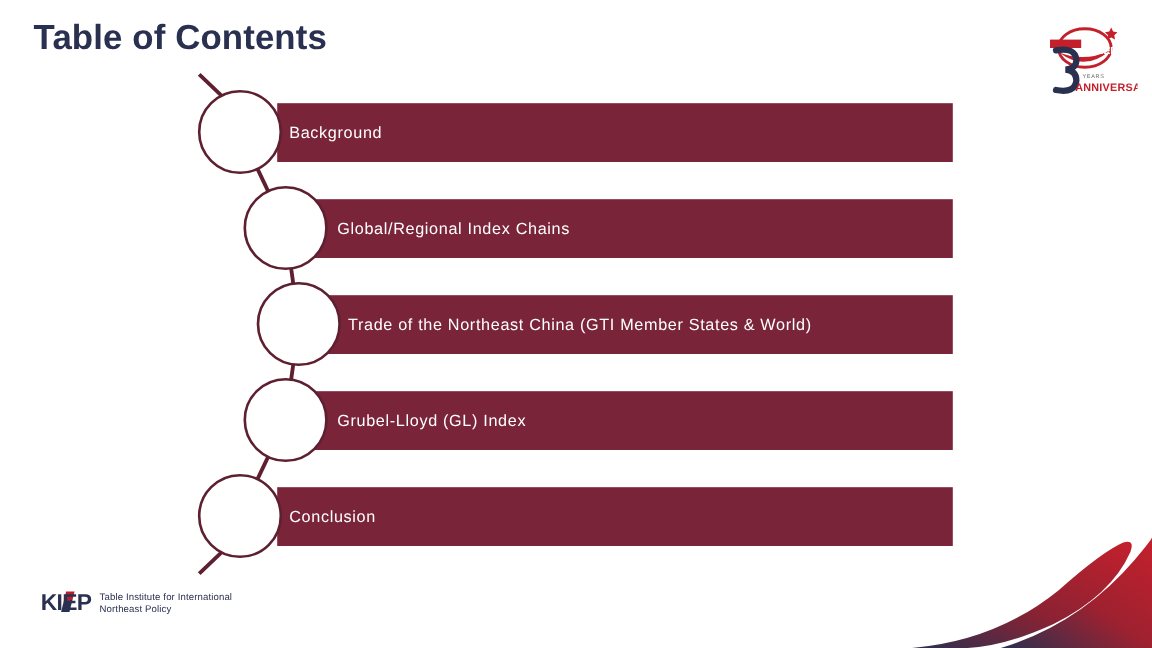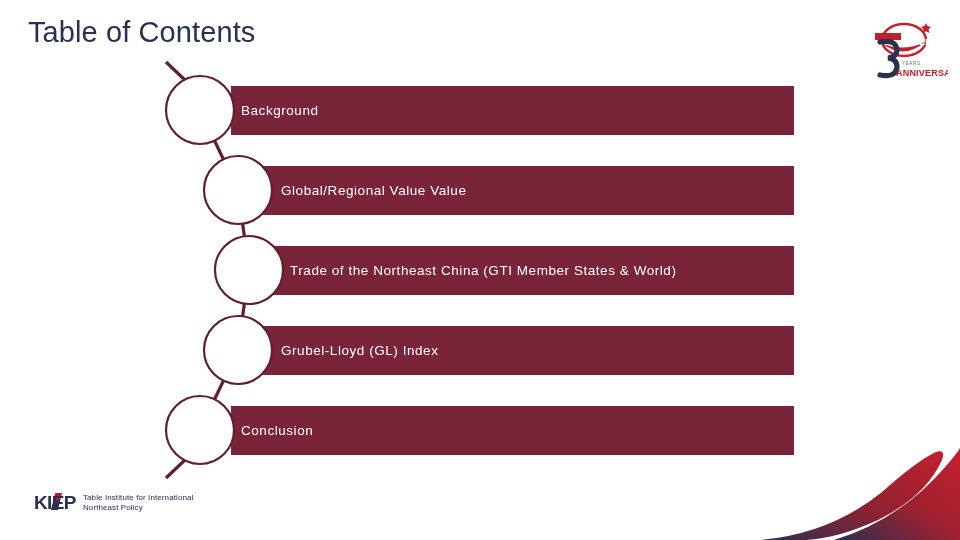--- a/index.html
+++ b/index.html
@@ -16,21 +16,21 @@
     overflow: hidden;
     font-family: "Liberation Sans", sans-serif;
   }
 
   
   #page-title {
     position: absolute;
     left: 28px;
     top: 16px;
     font-size: 29px;
-    font-weight: normal;
+    font-weight: bold;
     color: #2a3050;
     letter-spacing: 0.1px;
     white-space: nowrap;
   }
 
   
   #toc-diagram {
     position: absolute;
     left: 0;
     top: 0;
@@ -130,21 +130,21 @@
 
   <div id="toc-diagram">
 
     <div class="toc-row" style="left: 231px; top: 86px; width: 563px;">
       <div class="toc-bar" style="background: rgb(122, 36, 57);"></div>
       <div class="toc-label" style="left: 10px;">Background</div>
     </div>
 
     <div class="toc-row" style="left: 262px; top: 166px; width: 532px;">
       <div class="toc-bar" style="background: rgb(122, 36, 57);"></div>
-      <div class="toc-label" style="left: 19px;">Global/Regional Value Value</div>
+      <div class="toc-label" style="left: 19px;">Global/Regional Index Chains</div>
     </div>
 
     <div class="toc-row" style="left: 270px; top: 246px; width: 524px;">
       <div class="toc-bar" style="background: rgb(122, 36, 57);"></div>
       <div class="toc-label" style="left: 20px;">Trade of the Northeast China (GTI Member States &amp; World)</div>
     </div>
 
     <div class="toc-row" style="left: 231px; top: 406px; width: 563px;">
       <div class="toc-bar" style="background: rgb(122, 36, 57);"></div>
       <div class="toc-label" style="left: 10px;">Conclusion</div>

